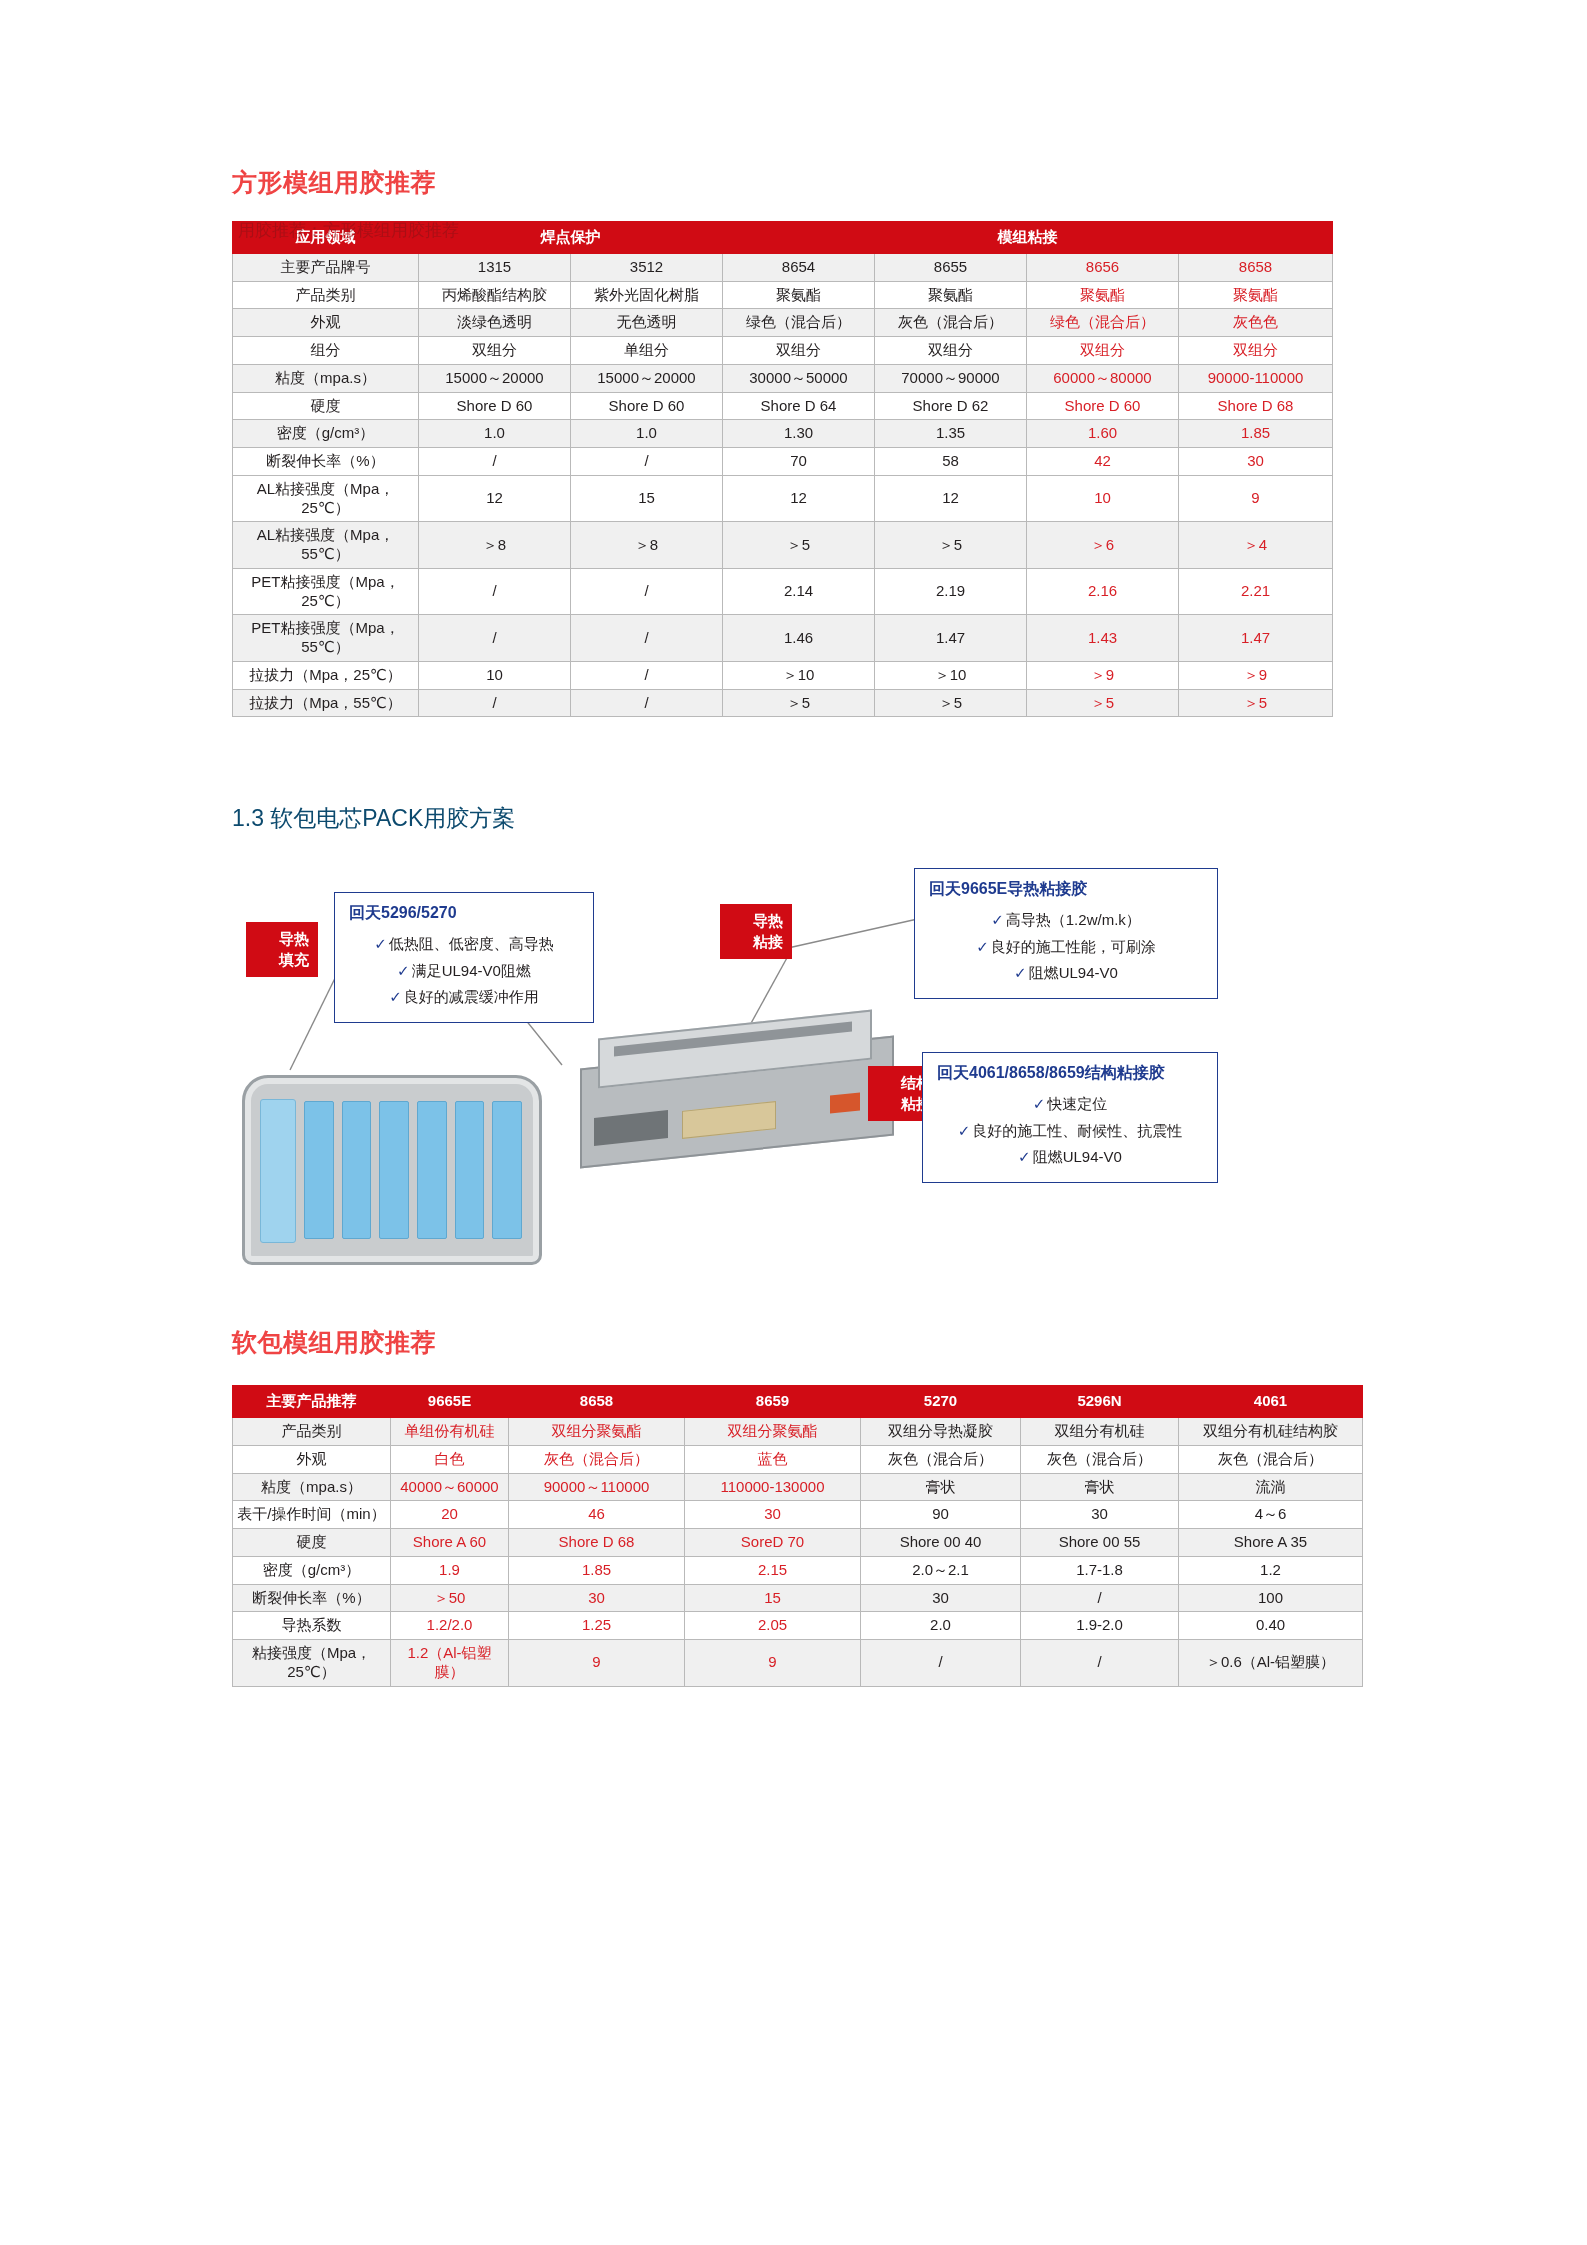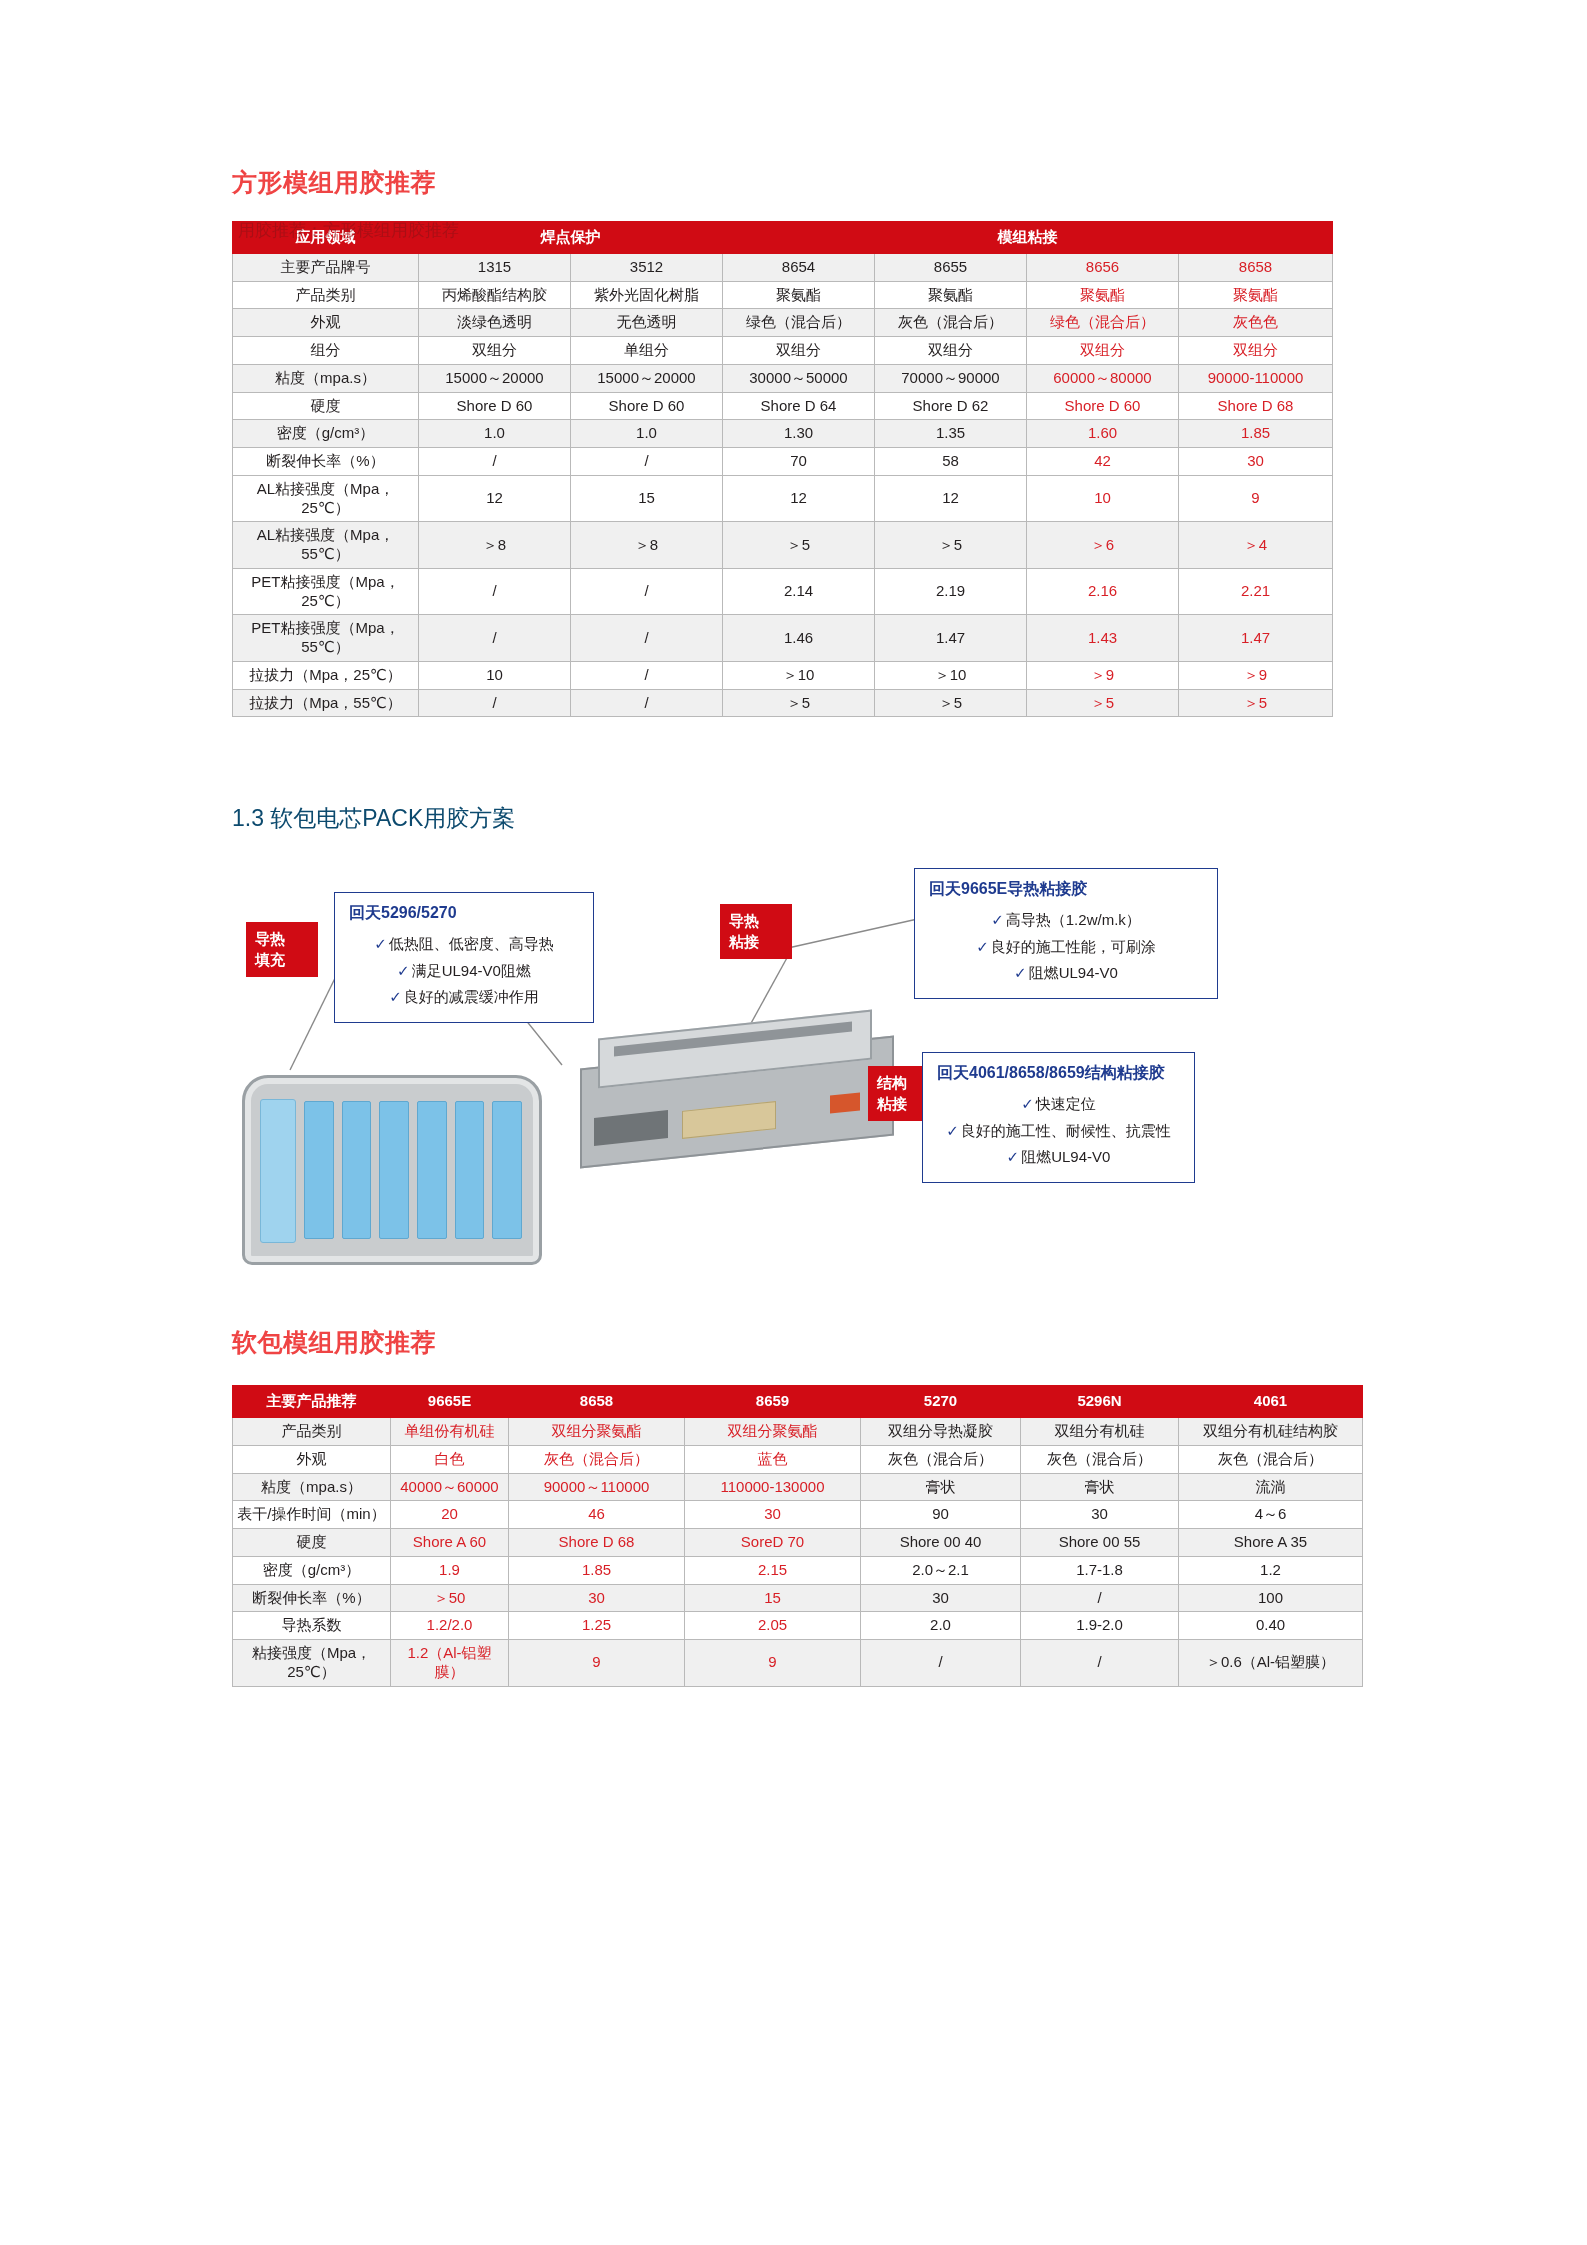--- a/index.html
+++ b/index.html
@@ -129,21 +129,21 @@
     text-align:center;
   }
   .callout li .tick{color:#1f3b8f;margin-right:2px;}
 
   .tag{
     position:absolute;
     background:#d00b14;
     color:#ffffff;
     font-size:15px;
     font-weight:bold;
-    text-align:left;
+    text-align:right;
     line-height:1.35;
     padding:7px 9px;
     box-sizing:border-box;
   }
 
   
   .pack{
     position:absolute;
     left:10px;
     top:215px;
@@ -454,21 +454,21 @@
 
       <div class="callout" style="left:682px;top:8px;width:304px;">
         <div class="title">回天9665E导热粘接胶</div>
         <ul>
           <li><span class="tick">✓</span><span>高导热（1.2w/m.k）</span></li>
           <li><span class="tick">✓</span><span>良好的施工性能，可刷涂</span></li>
           <li><span class="tick">✓</span><span>阻燃UL94-V0</span></li>
         </ul>
       </div>
 
-      <div class="callout" style="left:690px;top:192px;width:273px;">
+      <div class="callout" style="left:690px;top:192px;width:296px;">
         <div class="title">回天4061/8658/8659结构粘接胶</div>
         <ul>
           <li><span class="tick">✓</span><span>快速定位</span></li>
           <li><span class="tick">✓</span><span>良好的施工性、耐候性、抗震性</span></li>
           <li><span class="tick">✓</span><span>阻燃UL94-V0</span></li>
         </ul>
       </div>
     </div>
 
     <div style="height:36px"></div>

